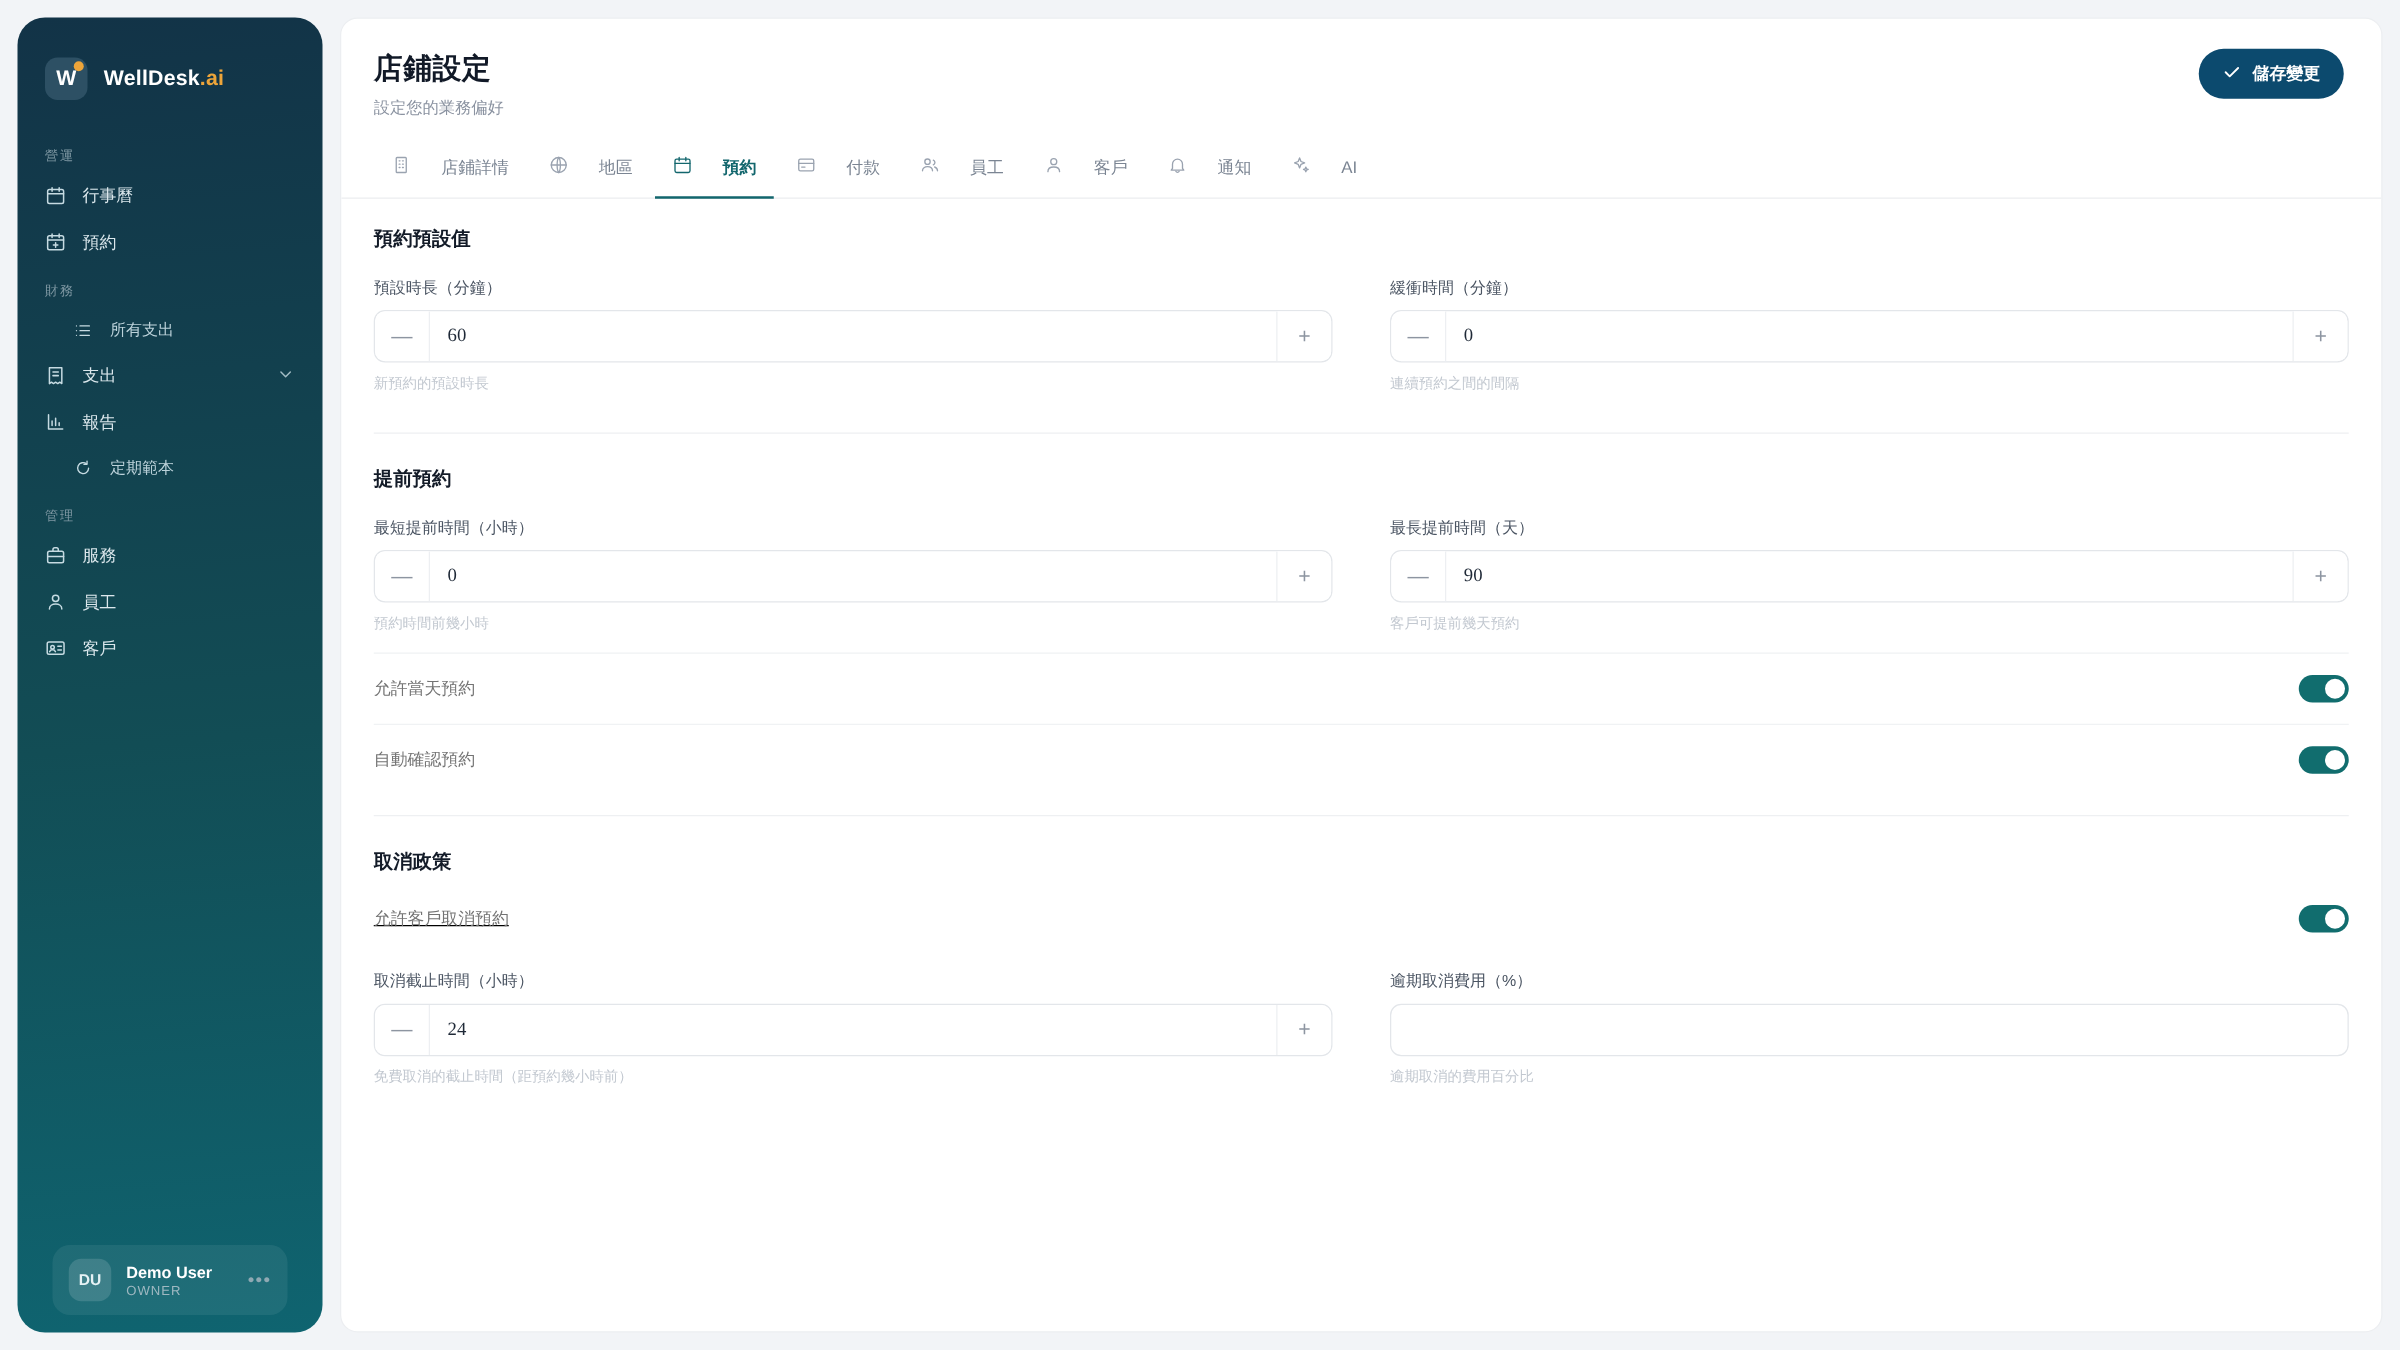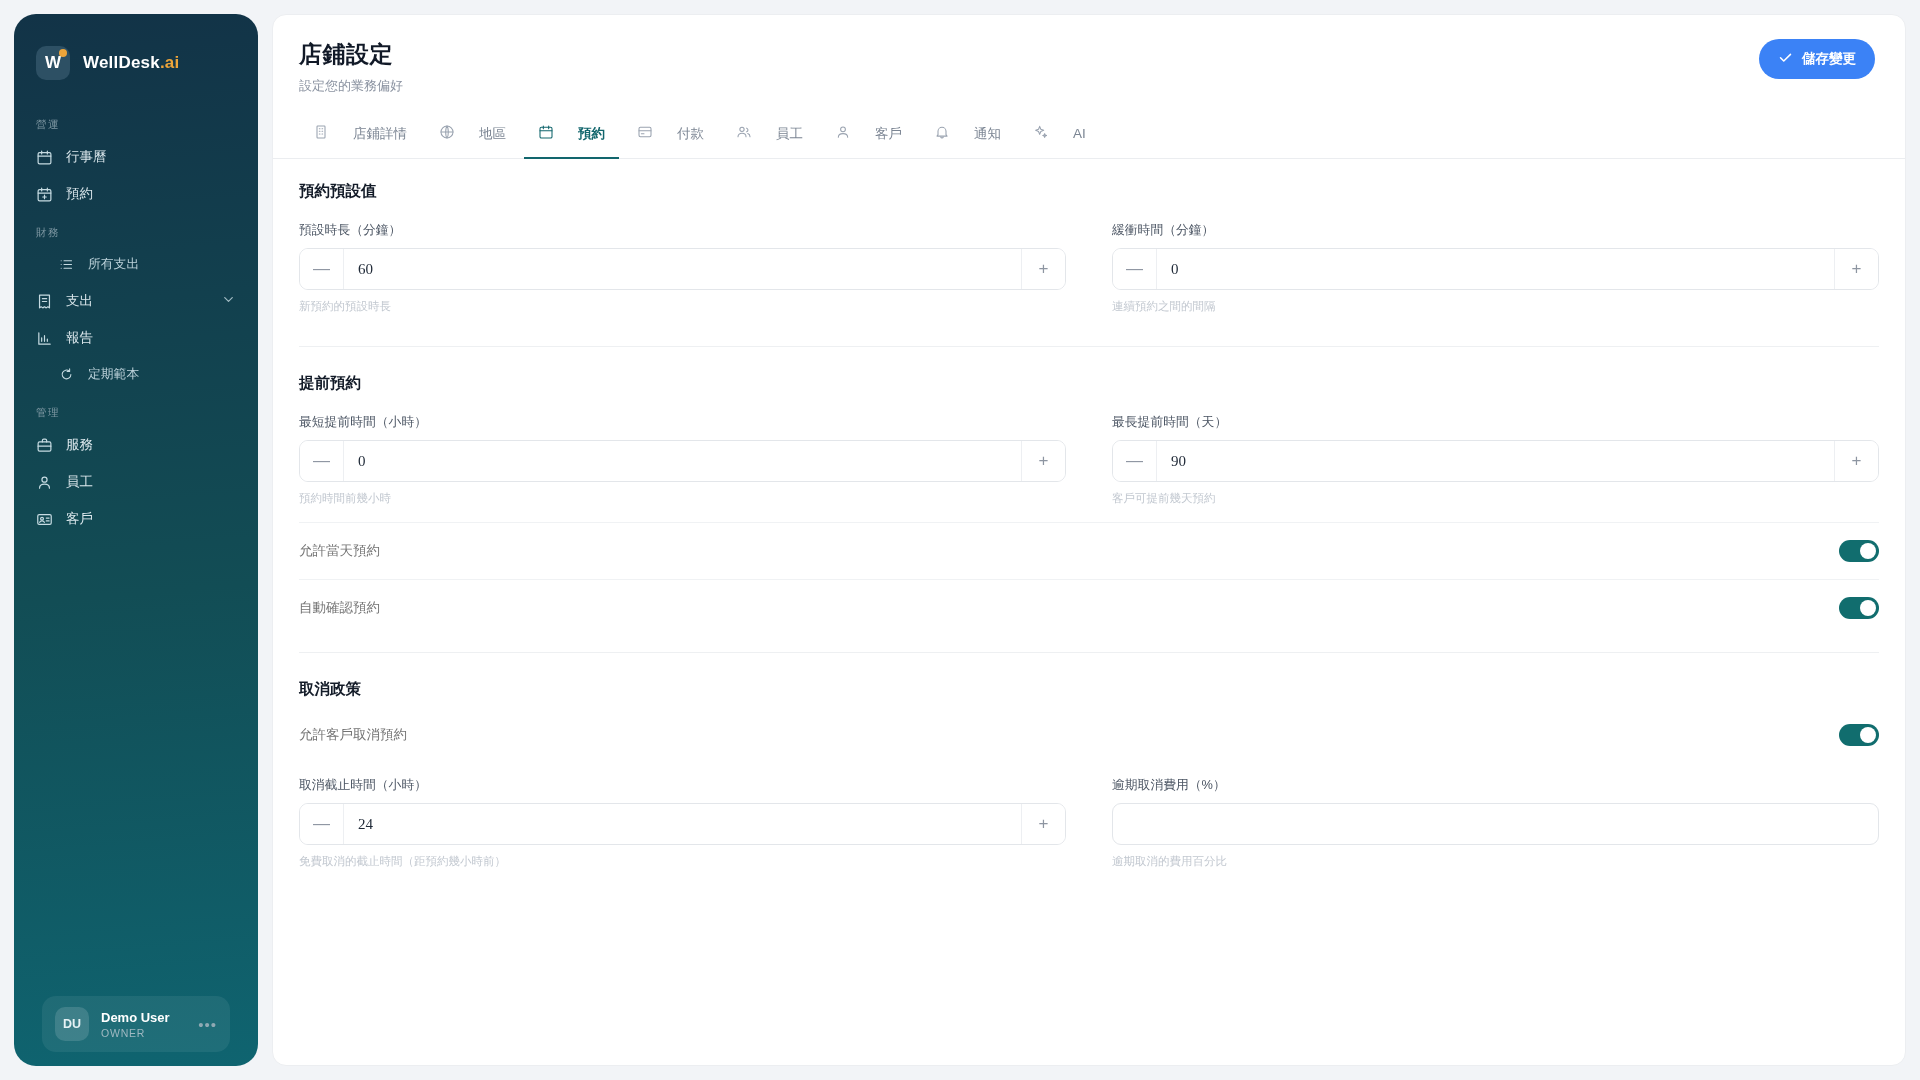--- a/index.html
+++ b/index.html
@@ -36,21 +36,21 @@
   }
   .brand-name { font-size: 17px; font-weight: bold; color: #ffffff; letter-spacing: .2px; }
   .brand-name .suffix { color: #eda53a; font-weight: bold; }
 
   .nav { margin-top: 24px; flex: 1; overflow: hidden; }
   .nav-group-label {
     font-size: 10.5px; color: #7f98a3; letter-spacing: 1.6px;
     padding: 0 22px; margin: 14px 0 7px 0;
   }
   .nav-item {
-    display: flex; align-items: flex-end; gap: 13px;
+    display: flex; align-items: flex-start; gap: 13px;
     padding: 9px 22px; margin: 1px 0;
     font-size: 13.5px; color: #dbe7ec;
     cursor: pointer; position: relative;
   }
   .nav-item .chev { margin-left: auto; opacity: .8; }
   .nav-sub { padding-left: 44px; font-size: 12.8px; color: #bcd2da; }
   .nav-icon { width: 17px; height: 17px; display: inline-flex; align-items: center; justify-content: center; flex: 0 0 17px; }
   .nav-icon svg { width: 17px; height: 17px; stroke: #c6dbe2; stroke-width: 1.7; fill: none; stroke-linecap: round; stroke-linejoin: round; }
   .nav-sub .nav-icon svg { width: 15px; height: 15px; }
 
@@ -78,21 +78,21 @@
     border: 1px solid #eceef1;
   }
   .page-header {
     display: flex; align-items: flex-start; justify-content: space-between;
     padding: 24px 30px 16px 26px;
   }
   .page-title { font-size: 23px; font-weight: bold; color: #111927; letter-spacing: .5px; }
   .page-sub { font-size: 13px; color: #8b93a1; margin-top: 7px; }
   .save-btn {
     display: inline-flex; align-items: center; gap: 9px;
-    background: #3b82f6; color: #ffffff;
+    background: #0c4a6e; color: #ffffff;
     border: none; border-radius: 20px;
     padding: 11px 19px; font-size: 13.5px; font-weight: bold;
     cursor: pointer; font-family: inherit;
   }
   .save-btn svg { width: 15px; height: 15px; stroke: #ffffff; stroke-width: 2.4; fill: none; stroke-linecap: round; stroke-linejoin: round; }
 
   .tabs {
     display: flex; align-items: center; gap: 4px;
     padding: 0 26px; border-bottom: 1px solid #ebedf0;
   }
@@ -417,21 +417,21 @@
           <span class="toggle-label">自動確認預約</span>
           <div class="switch">
               <span class="knob"></span>
             </div>
         </div>
       </section>
 
       <section class="section">
         <div class="section-title">取消政策</div>
 
-        <div class="toggle-row noline" style="padding-top:4px;">
+        <div class="toggle-row noline" style="padding-top:4px;text-decoration:underline;">
           <span class="toggle-label">允許客戶取消預約</span>
           <div class="switch">
               <span class="knob"></span>
             </div>
         </div>
 
         <div class="grid2" style="margin-top:14px;">
           <div class="field">
             <label class="field-label">取消截止時間（小時）</label>
             <div class="stepper">

